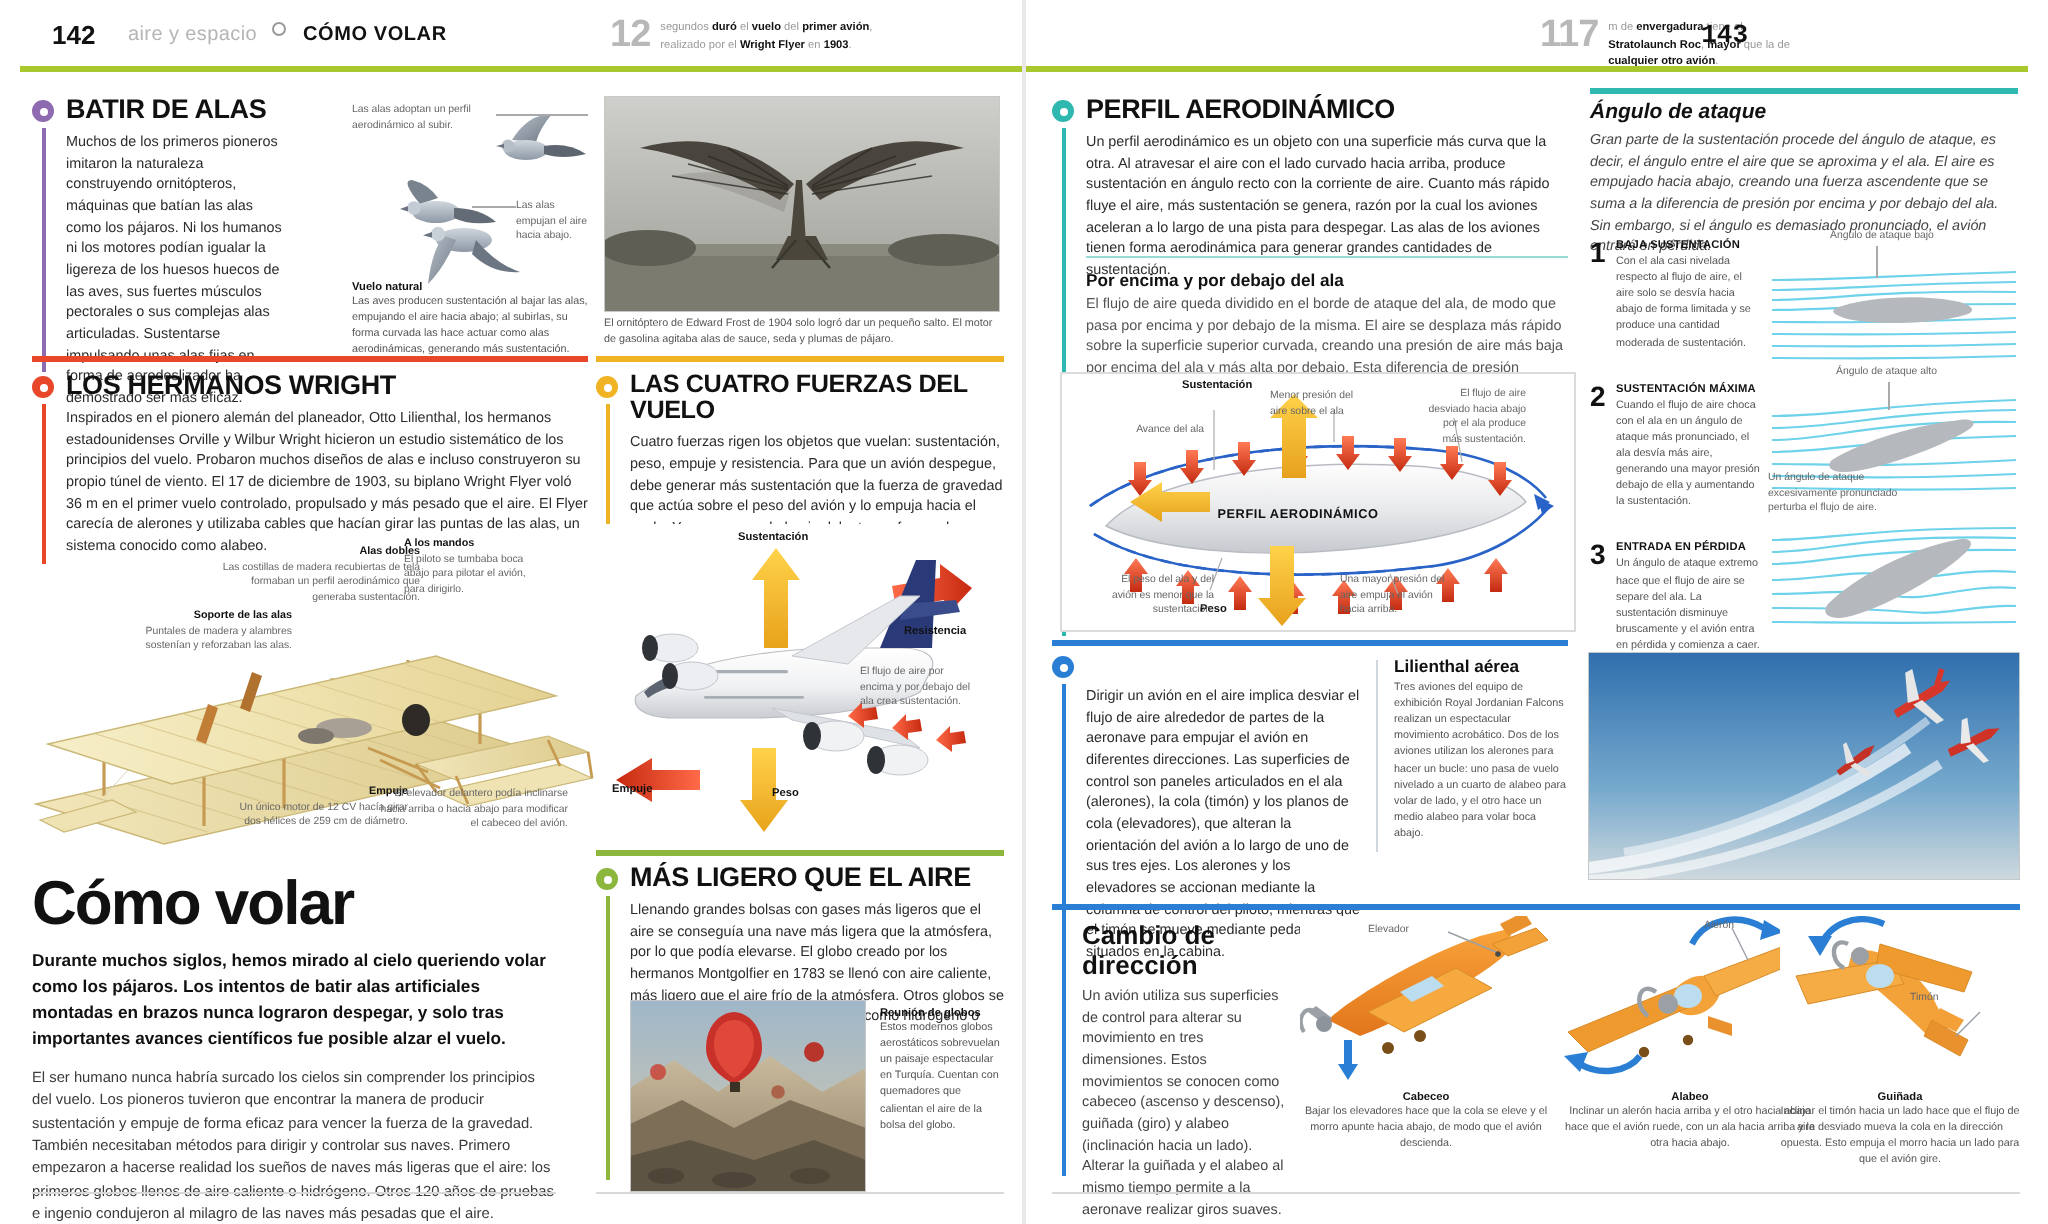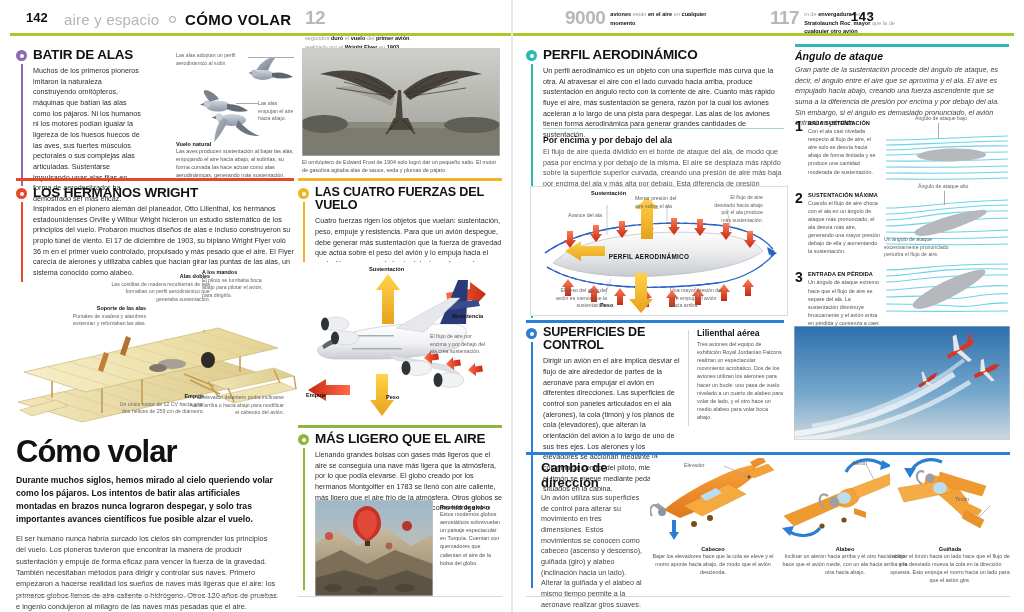--- a/index.html
+++ b/index.html
@@ -10,28 +10,28 @@
     color:#1a1a1a;
     -webkit-font-smoothing:antialiased;
   }
   .page{position:relative;width:1024px;height:612px;}
 
   
   .header{position:absolute;left:0;top:0;width:900px;height:36px;}
   .folio{position:absolute;top:10px;font-size:13px;font-weight:bold;color:#111;}
   .folio-l{left:26px;}
   .folio-r{right:26px;font-family:Liberation Mono, monospace;}
-  .running{position:absolute;left:64px;top:11px;font-size:15px;color:#9a9a9a;letter-spacing:.2px;}
+  .running{position:absolute;left:64px;top:11px;font-size:10px;color:#9a9a9a;letter-spacing:.2px;}
   .running b{color:#111;font-weight:bold;letter-spacing:.3px;}
   .running .dot{display:inline-block;width:5px;height:5px;border:1.2px solid #9a9a9a;border-radius:50%;margin:0 5px 2px 5px;}
   .factline{position:absolute;top:8px;display:flex;align-items:flex-start;gap:5px;}
   .fact-num{font-size:19px;font-weight:bold;color:#b8b8b8;line-height:1;letter-spacing:-.5px;}
   .fact-txt{font-size:5.6px;line-height:1.55;color:#9a9a9a;padding-top:2px;max-width:120px;}
   .fact-txt b{color:#111;}
-  .f1{left:305px;flex-direction:column;}
+  .f1{left:305px;}
   .f2{left:565px;}
   .f3{left:770px;}
   .rule-top{position:absolute;left:10px;top:33px;width:1004px;height:3px;background:#a8c82e;}
   .gutter{position:absolute;left:511px;top:0;width:2px;height:612px;background:#e8e8e8;}
 
   
   .sec{position:absolute;}
   .sechead{display:flex;align-items:flex-start;gap:6px;}
   .bullet{width:11px;height:11px;border-radius:50%;flex:0 0 auto;margin-top:2px;
           display:flex;align-items:center;justify-content:center;}
@@ -82,24 +82,20 @@
     <div class="running">
       <span style="color:#b5b5b5;">aire y espacio</span>
       <span class="dot"></span>
       <b>CÓMO VOLAR</b>
     </div>
 
     <div class="factline f1">
       <div class="fact-num">12</div>
       <div class="fact-txt">segundos <b>duró</b> el <b>vuelo</b> del <b>primer avión</b>, realizado por el <b>Wright Flyer</b> en <b>1903</b>.</div>
     </div>
-    <div class="factline f2">
-      <div class="fact-num">9000</div>
-      <div class="fact-txt"><b>aviones</b> están <b>en el aire</b> en <b>cualquier momento</b>.</div>
-    </div>
     <div class="factline f3">
       <div class="fact-num">117</div>
       <div class="fact-txt">m de <b>envergadura</b> tiene el <b>Stratolaunch Roc</b>, <b>mayor</b> que la de <b>cualquier otro avión</b>.</div>
     </div>
 
     <div class="folio folio-r">143</div>
     <div class="rule-top"></div>
   </div>
 
   <div class="gutter"></div>
@@ -663,21 +659,20 @@
     </svg>
   </div>
   <div class="lbl" style="position:absolute;left:884px;top:236px;width:82px;">Un ángulo de ataque excesivamente pronunciado perturba el flujo de aire.</div>
 
   <div class="hbar" style="left:526px;top:320px;width:258px;background:#2a7fd4;"></div>
   <div class="sec ac-blue" style="left:526px;top:326px;width:156px;">
     <div class="sechead">
       <span class="bullet">
           <i></i>
         </span>
-      <span class="sectitle" style="font-size:12.6px;">SUPERFICIES DE CONTROL</span>
     </div>
     <div class="secbody" style="padding-left:17px;">Dirigir un avión en el aire implica desviar el flujo de aire alrededor de partes de la aeronave para empujar el avión en diferentes direcciones. Las superficies de control son paneles articulados en el ala (alerones), la cola (timón) y los planos de cola (elevadores), que alteran la orientación del avión a lo largo de uno de sus tres ejes. Los alerones y los elevadores se accionan mediante la columna de control del piloto, mientras que el timón se mueve mediante pedales situados en la cabina.</div>
   </div>
   <div class="vline" style="left:531px;top:342px;height:246px;background:#2a7fd4;"></div>
   <div style="position:absolute;left:688px;top:330px;height:96px;border-left:1px solid #cfd6de;"></div>
 
   <div style="position:absolute;left:697px;top:328px;width:87px;">
     <div class="subhead">Lilienthal aérea</div>
     <div class="cap" style="margin-top:2px;">Tres aviones del equipo de exhibición Royal Jordanian Falcons realizan un espectacular movimiento acrobático. Dos de los aviones utilizan los alerones para hacer un bucle: uno pasa de vuelo nivelado a un cuarto de alabeo para volar de lado, y el otro hace un medio alabeo para volar boca abajo.</div>
   </div>

